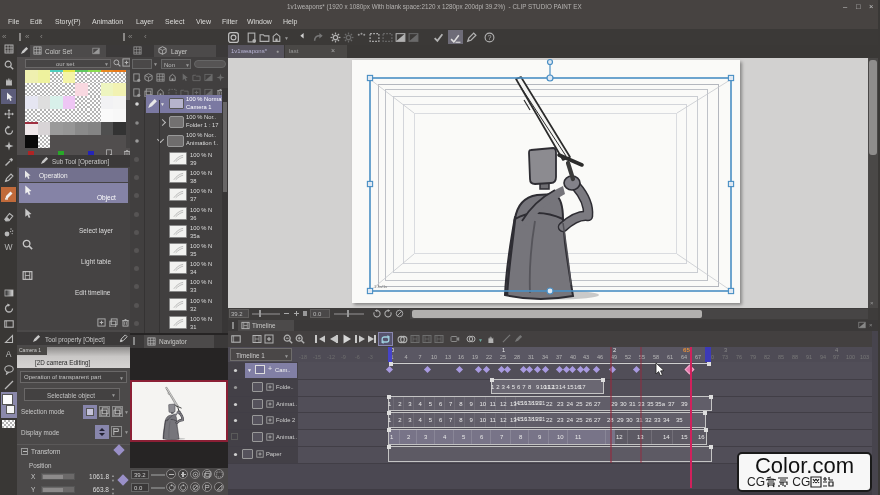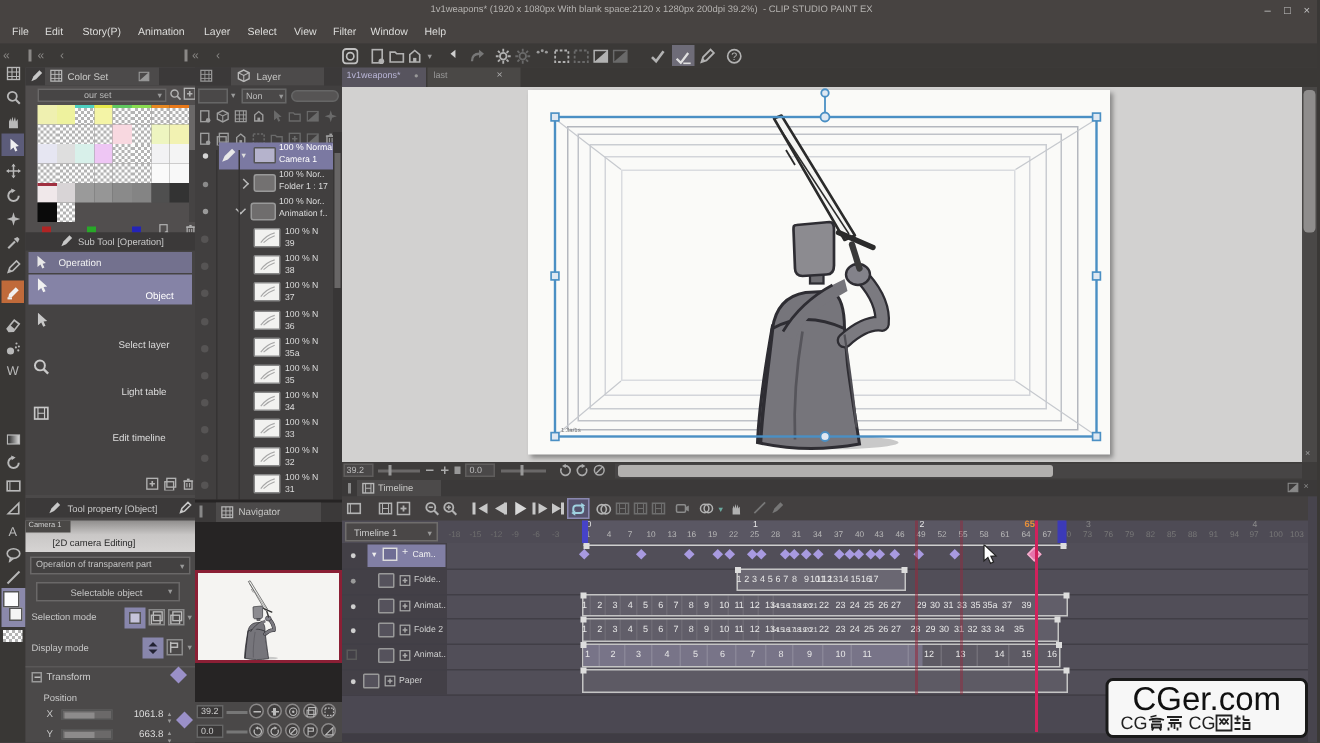--- a/index.html
+++ b/index.html
@@ -1208,21 +1208,21 @@
 <div class="a" style="left:515px;top:413.4px;width:1px;height:13.5px;background:rgba(255,255,255,0.08);"></div>
 <div class="a" style="left:388px;top:446px;width:324px;height:15.5px;border:1px solid #c4c4c4;background:#5d5a64;"></div>
 <div class="a" style="left:387px;top:445px;width:4px;height:4px;background:#ddd;"></div>
 <div class="a" style="left:709px;top:445px;width:4px;height:4px;background:#ddd;"></div>
 <div class="a" style="left:610px;top:347px;width:2px;height:116px;background:rgba(150,40,60,0.55);"></div>
 <div class="a" style="left:640px;top:347px;width:2px;height:116px;background:rgba(150,40,60,0.45);"></div>
 <div class="a" style="left:689.5px;top:347px;width:2.5px;height:141px;background:#d1215c;"></div>
 <div class="a" style="left:872px;top:331px;width:8px;height:164px;background:#47444d;"></div>
 <div class="a" style="left:878px;top:0;width:2px;height:495px;background:#3a3836;"></div>
 <div class="a" style="left:737px;top:452px;width:135px;height:40px;background:#f7f7f7;border:2px solid #1a1a1a;border-radius:5px;"></div>
-<div class="a" style="left:737px;top:453px;width:135px;text-align:center;font-size:22px;color:#111;">CGer.com</div>
+<div class="a" style="left:737px;top:453px;width:135px;text-align:center;font-size:22px;color:#111;">Color.com</div>
 <div class="a" style="left:747px;top:475px;width:125px;font-size:12px;color:#222;">CG<svg width="12" height="12" viewBox="0 0 12 12" style="display:inline-block;vertical-align:-2px;">
       <g stroke="#222" stroke-width="1.2" fill="none">
         <path d="M2,2 L6,1 M1,4 C4,3 8,3 11,4 M3,5 L9,5 M3,7 L9,7 L9,9 L3,9 Z M4,9 L3,11 M8,9 L9,11"></path>
       </g>
     </svg><svg width="12" height="12" viewBox="0 0 12 12" style="display:inline-block;vertical-align:-2px;">
       <g stroke="#222" stroke-width="1.2" fill="none">
         <path d="M1,2 L11,2 M3,4 L9,4 M2,6 L10,6 L10,9 M4,6 L4,9 M6,6 L6,10 M2,9 L2,11 M8,9 L8,11"></path>
       </g>
     </svg>&nbsp;CG<svg width="12" height="12" viewBox="0 0 12 12" style="display:inline-block;vertical-align:-2px;">
       <g stroke="#222" stroke-width="1.2" fill="none">

